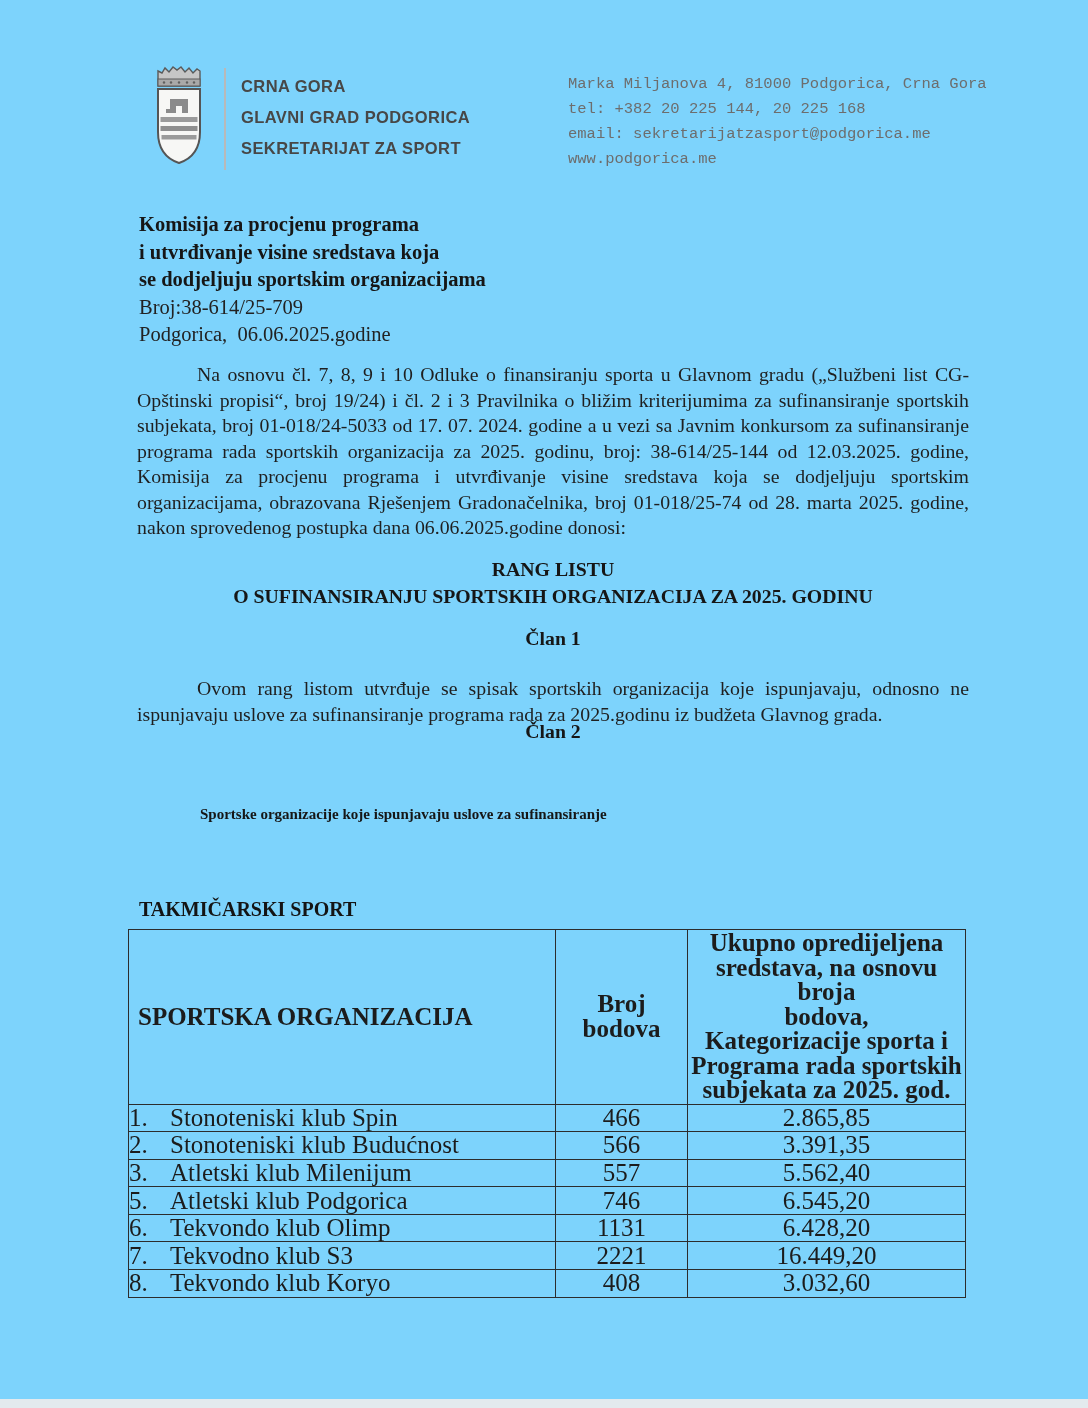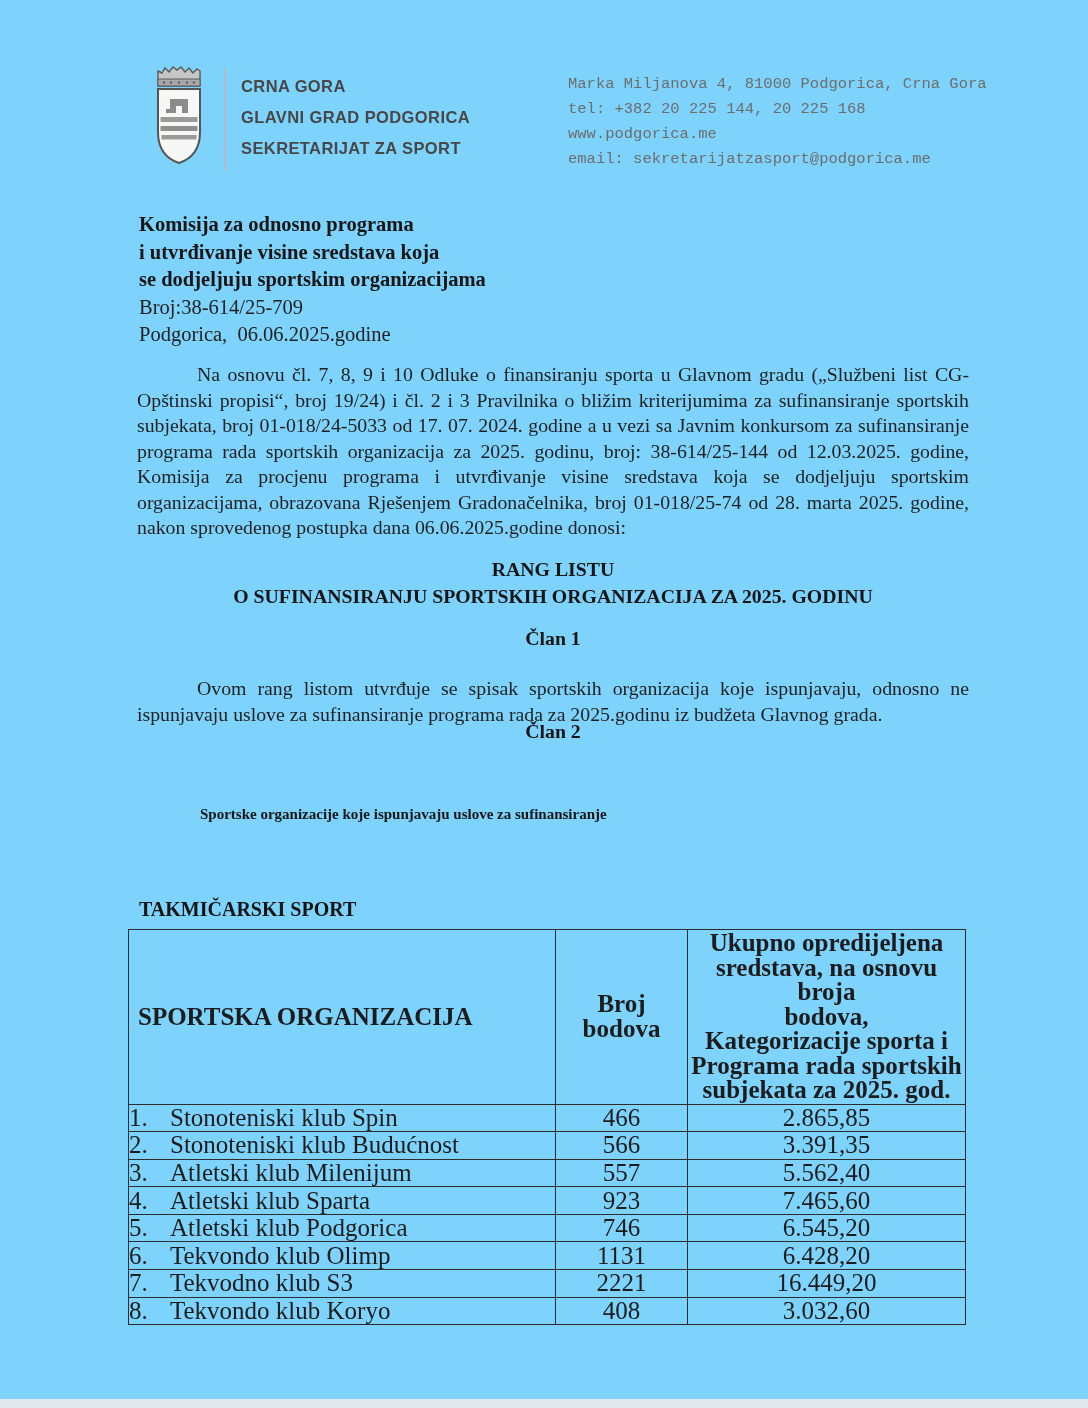--- a/index.html
+++ b/index.html
@@ -77,26 +77,26 @@
     <div class="org-lines">
       <div class="org-line">CRNA GORA</div>
       <div class="org-line">GLAVNI GRAD PODGORICA</div>
       <div class="org-line">SEKRETARIJAT ZA SPORT</div>
     </div>
   </div>
 
   <div class="contact">
     <div>Marka Miljanova 4, 81000 Podgorica, Crna Gora</div>
     <div>tel: +382 20 225 144, 20 225 168</div>
+    <div>email: sekretarijatzasport@podgorica.me</div>
     <div>www.podgorica.me</div>
-    <div>email: sekretarijatzasport@podgorica.me</div>
   </div>
 
   <div class="sender">
-    <div class="b">Komisija za odnosno programa</div>
+    <div class="b">Komisija za procjenu programa</div>
     <div class="b">i utvrđivanje visine sredstava koja</div>
     <div class="b">se dodjeljuju sportskim organizacijama</div>
     <div class="r">Broj:38-614/25-709</div>
     <div class="r">Podgorica,  06.06.2025.godine</div>
   </div>
 
   <div class="para intro">Na osnovu čl. 7, 8, 9 i 10 Odluke o finansiranju sporta u Glavnom gradu („Službeni list CG- Opštinski propisi“, broj 19/24) i čl. 2 i 3 Pravilnika o bližim kriterijumima za sufinansiranje sportskih subjekata, broj 01-018/24-5033 od 17. 07. 2024. godine a u vezi sa Javnim konkursom za sufinansiranje programa rada sportskih organizacija za 2025. godinu, broj: 38-614/25-144 od 12.03.2025. godine, Komisija za procjenu programa i utvrđivanje visine sredstava koja se dodjeljuju sportskim organizacijama, obrazovana Rješenjem Gradonačelnika, broj 01-018/25-74 od 28. marta 2025. godine, nakon sprovedenog postupka dana 06.06.2025.godine donosi:</div>
 
   <div class="centered title-block">
     <div>RANG LISTU</div>
@@ -140,25 +140,20 @@
         <td class="c-org"><span class="no">2.</span><span>Stonoteniski klub Budućnost</span></td>
         <td class="c-num">566</td>
         <td class="c-funds">3.391,35</td>
       </tr>
       <tr>
         <td class="c-org"><span class="no">3.</span><span>Atletski klub Milenijum</span></td>
         <td class="c-num">557</td>
         <td class="c-funds">5.562,40</td>
       </tr>
       <tr>
-        <td class="c-org"><span class="no">4.</span><span>Atletski klub Sparta</span></td>
-        <td class="c-num">923</td>
-        <td class="c-funds">7.465,60</td>
-      </tr>
-      <tr>
         <td class="c-org"><span class="no">5.</span><span>Atletski klub Podgorica</span></td>
         <td class="c-num">746</td>
         <td class="c-funds">6.545,20</td>
       </tr>
       <tr>
         <td class="c-org"><span class="no">6.</span><span>Tekvondo klub Olimp</span></td>
         <td class="c-num">1131</td>
         <td class="c-funds">6.428,20</td>
       </tr>
       <tr>

